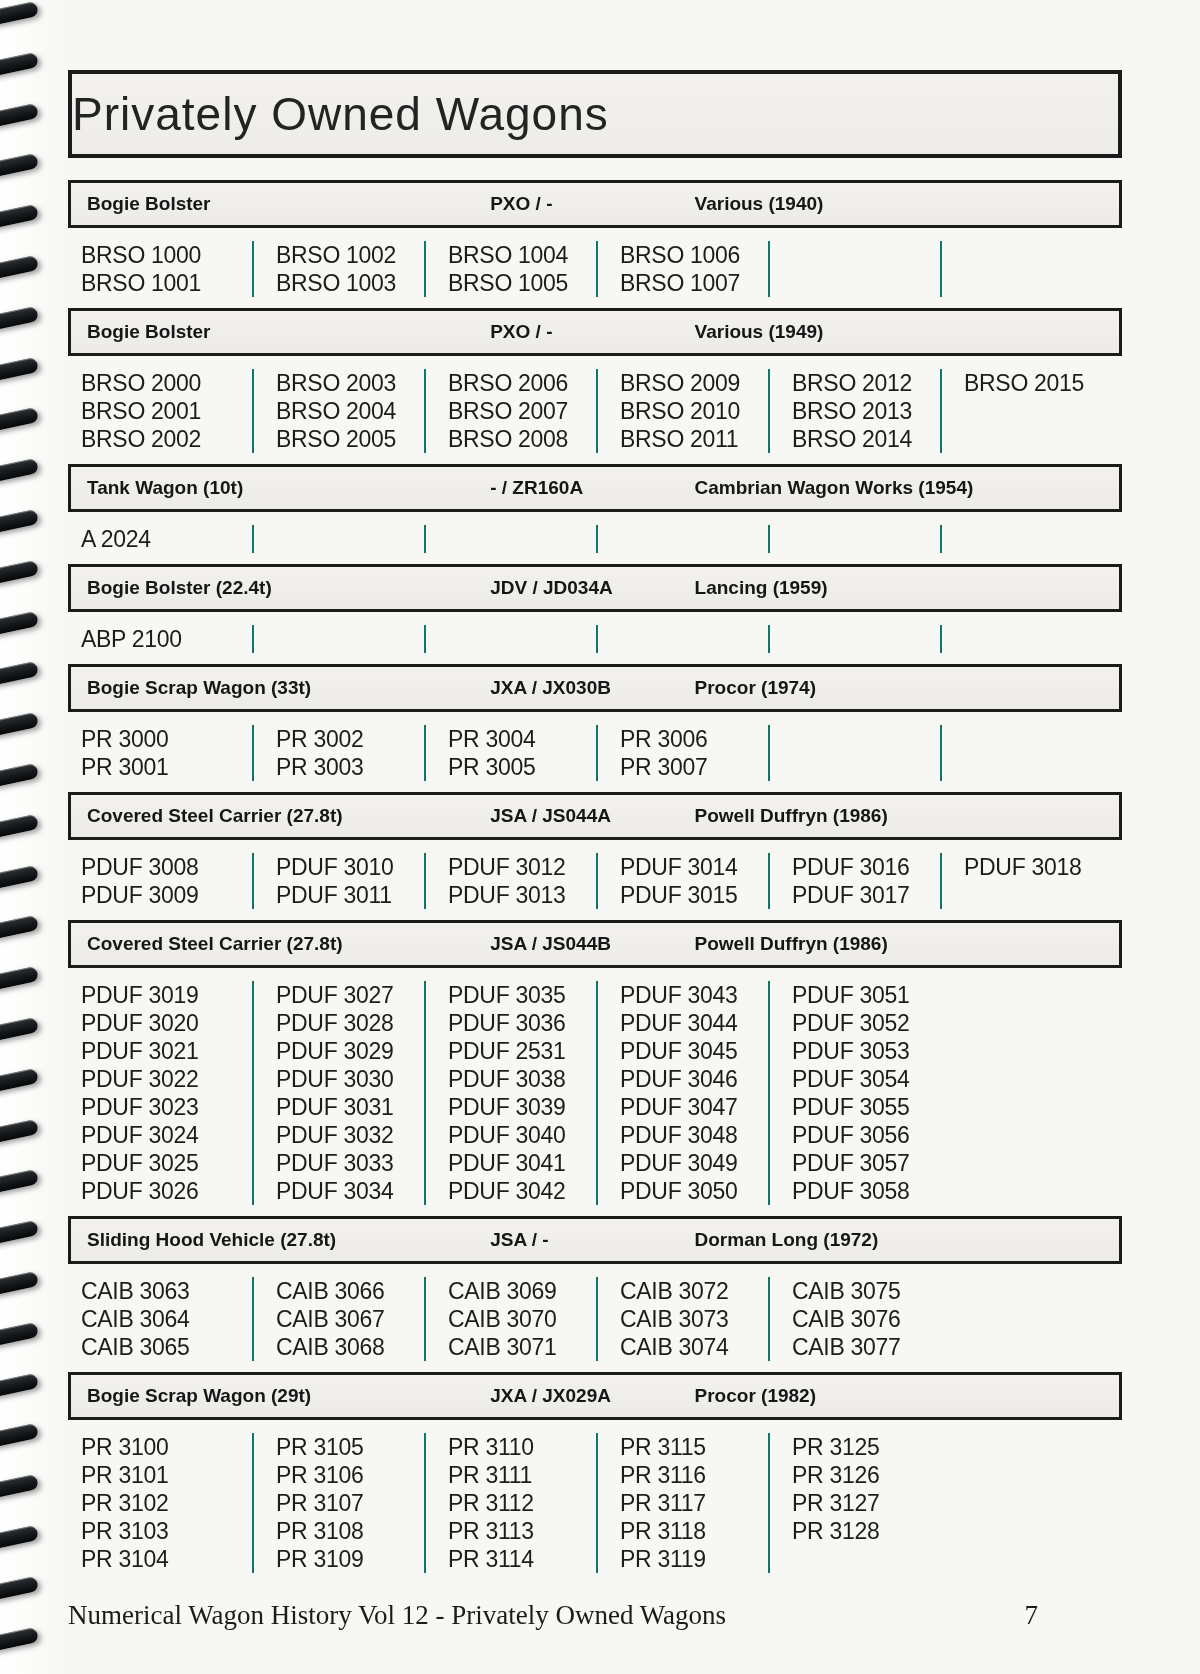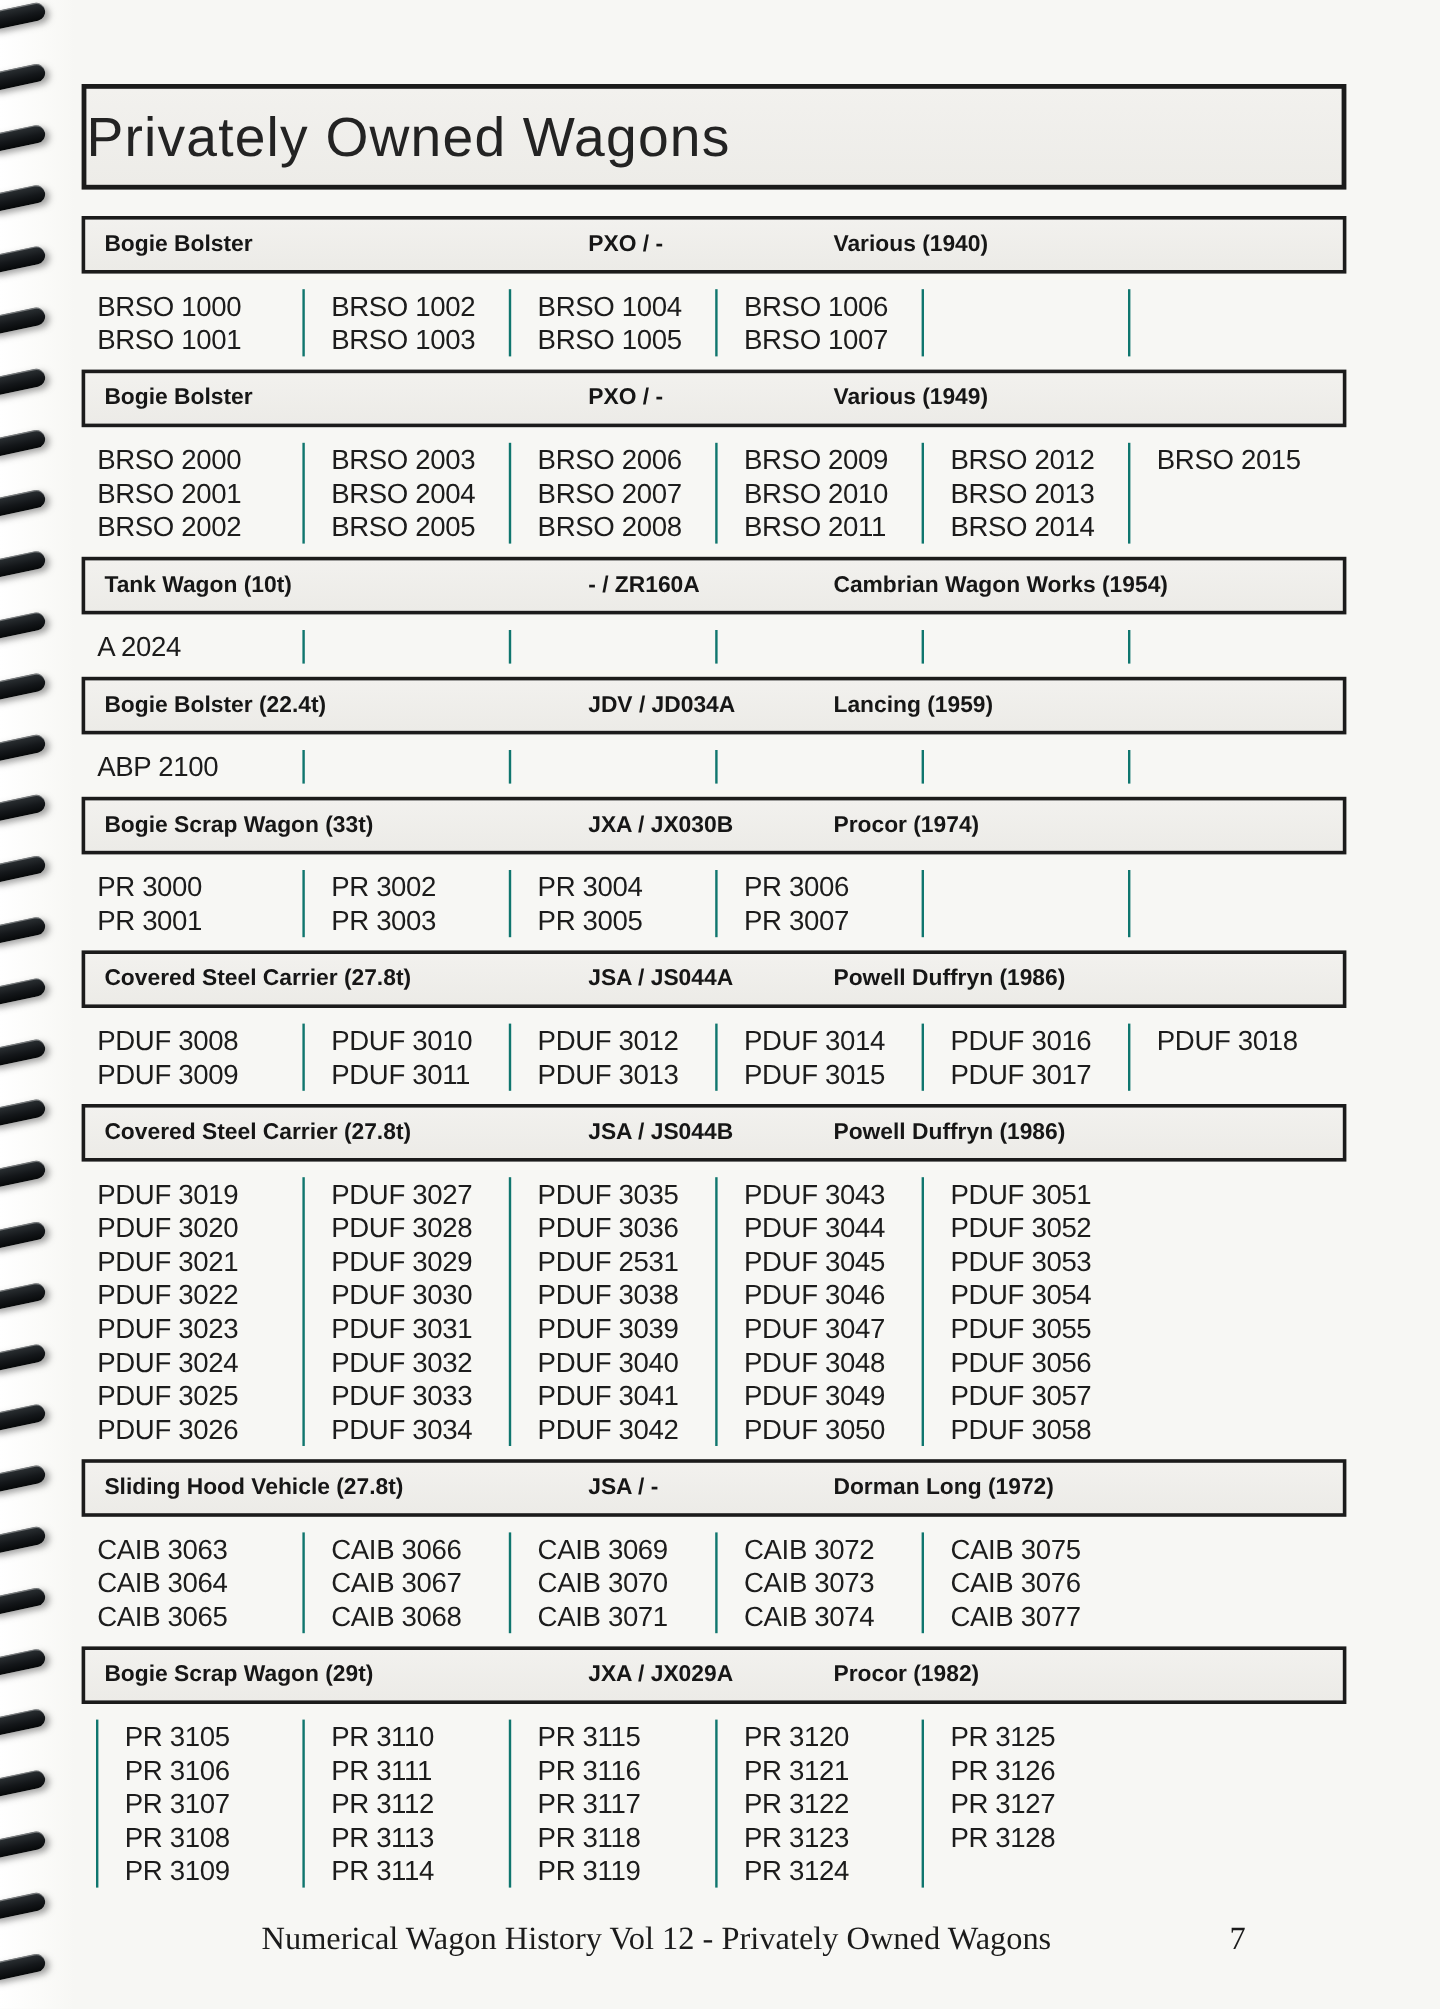--- a/index.html
+++ b/index.html
@@ -54,21 +54,21 @@
     margin:0 10px 0 12px;padding:3px 0;
   }
   .wagon-col{border-left:2px solid #0f766e;padding-left:22px;min-height:28px;}
   .wagon-col.first{border-left:none;padding-left:1px;}
   .wagon-cell{
     font-size:23px;line-height:28px;color:#1c1c1c;
     letter-spacing:-0.3px;white-space:nowrap;
   }
   .footer{
     margin-top:24px;position:relative;
-    text-align:center;box-sizing:border-box;padding-right:96px;
+    text-align:left;box-sizing:border-box;padding-right:96px;
     font-family:"Liberation Serif",serif;
     font-size:27px;color:#1b1b1b;line-height:30px;
   }
   .page-num{
     position:absolute;right:84px;top:0;
     font-family:"Liberation Serif",serif;font-size:27px;color:#1b1b1b;
   }
 </style>
 </head>
 <body>
@@ -373,20 +373,27 @@
         </div>
   </div>
 
   <div class="section">
     <div class="header-box">
       <span class="header-type">Bogie Scrap Wagon (29t)</span>
       <span class="header-code">JXA / JX029A</span>
       <span class="header-builder">Procor (1982)</span>
     </div>
     <div class="wagon-grid">
+          <div class="wagon-col first">
+            <div class="wagon-cell">PR 3100</div>
+            <div class="wagon-cell">PR 3101</div>
+            <div class="wagon-cell">PR 3102</div>
+            <div class="wagon-cell">PR 3103</div>
+            <div class="wagon-cell">PR 3104</div>
+          </div>
           <div class="wagon-col">
             <div class="wagon-cell">PR 3105</div>
             <div class="wagon-cell">PR 3106</div>
             <div class="wagon-cell">PR 3107</div>
             <div class="wagon-cell">PR 3108</div>
             <div class="wagon-cell">PR 3109</div>
           </div>
           <div class="wagon-col">
             <div class="wagon-cell">PR 3110</div>
             <div class="wagon-cell">PR 3111</div>
@@ -395,27 +402,20 @@
             <div class="wagon-cell">PR 3114</div>
           </div>
           <div class="wagon-col">
             <div class="wagon-cell">PR 3115</div>
             <div class="wagon-cell">PR 3116</div>
             <div class="wagon-cell">PR 3117</div>
             <div class="wagon-cell">PR 3118</div>
             <div class="wagon-cell">PR 3119</div>
           </div>
           <div class="wagon-col">
-            <div class="wagon-cell">PR 3120</div>
-            <div class="wagon-cell">PR 3121</div>
-            <div class="wagon-cell">PR 3122</div>
-            <div class="wagon-cell">PR 3123</div>
-            <div class="wagon-cell">PR 3124</div>
-          </div>
-          <div class="wagon-col">
             <div class="wagon-cell">PR 3125</div>
             <div class="wagon-cell">PR 3126</div>
             <div class="wagon-cell">PR 3127</div>
             <div class="wagon-cell">PR 3128</div>
           </div>
         </div>
   </div>
 </div>
 
   <div class="footer">

